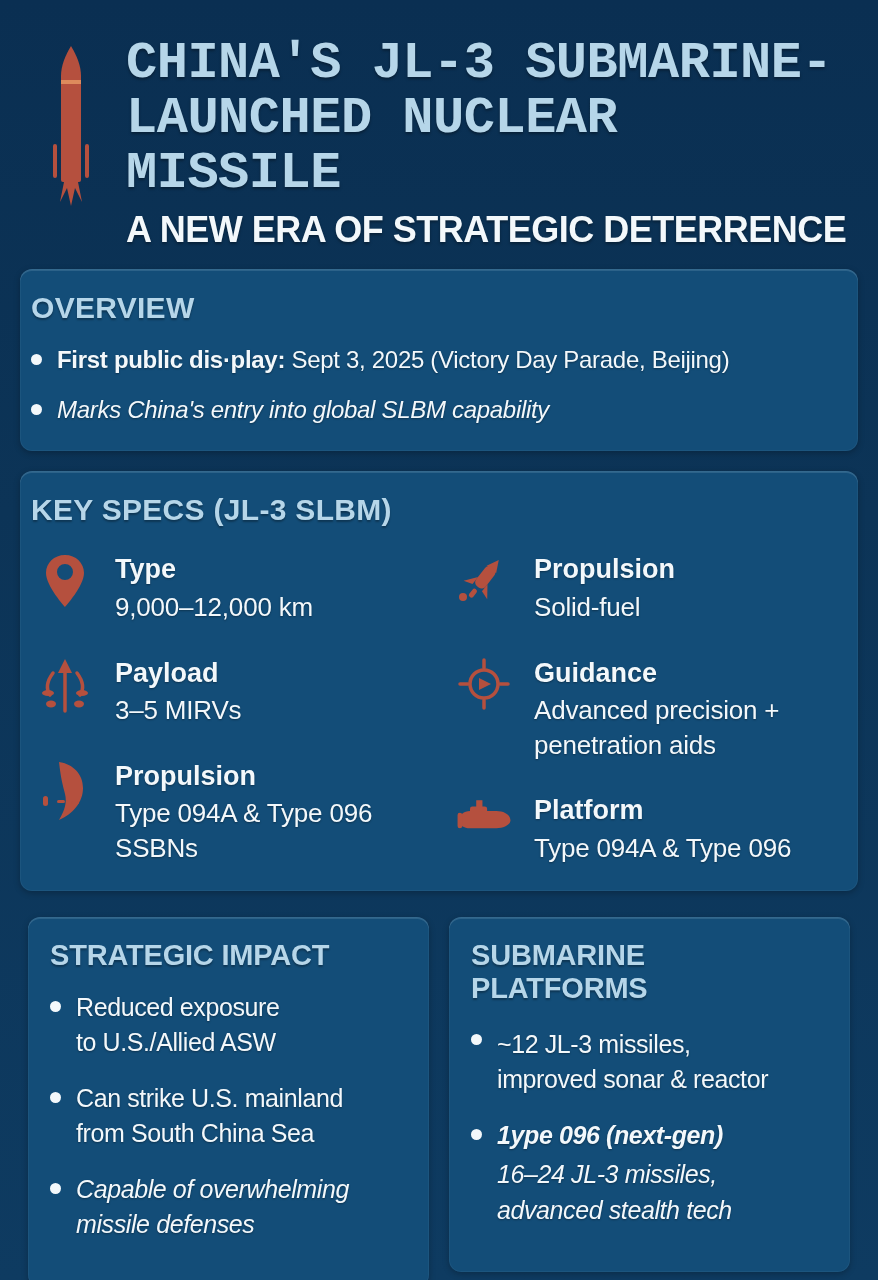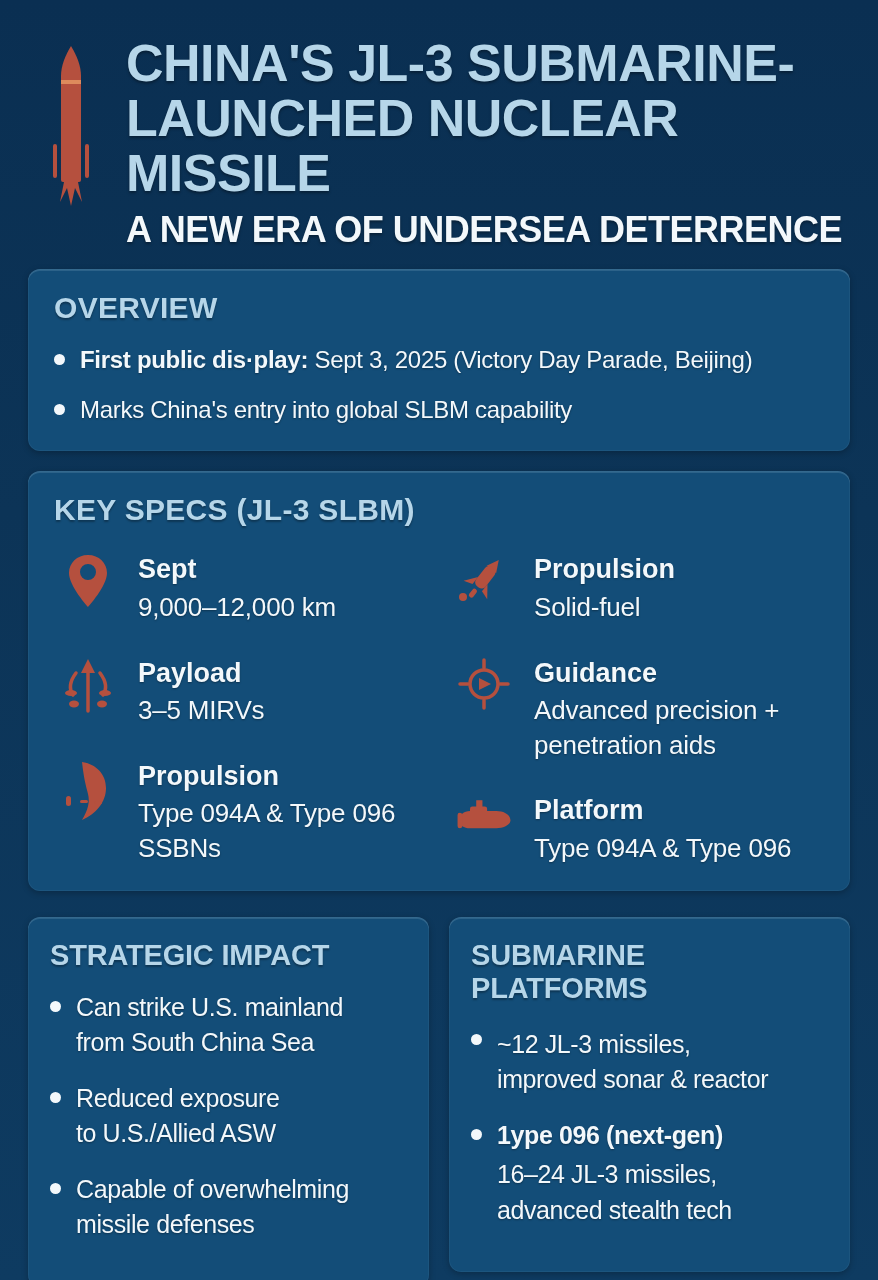--- a/index.html
+++ b/index.html
@@ -17,39 +17,39 @@
   body{
     width:878px;height:1280px;overflow:hidden;
     background:linear-gradient(180deg,var(--background-top) 0%,#0c3457 40%,var(--background-bottom) 100%);
     font-family:"Liberation Sans",sans-serif;
     color:var(--body-color);
   }
   .header{display:flex;align-items:flex-start;padding:36px 26px 18px 40px;gap:24px;}
   .missile-svg{width:62px;height:170px;flex:none;margin-top:8px;}
   .title{
     color:var(--heading-color);font-size:52px;font-weight:700;line-height:1.06;
-    letter-spacing:-0.5px;text-shadow:0 2px 3px rgba(0,0,0,.35);
+    letter-spacing:-0.5px;text-shadow:0 2px 3px rgba(0,0,0,.35);font-family:Liberation Mono, monospace;
   }
   .title span{display:block;}
   .subtitle{
     color:var(--body-color);font-size:36px;font-weight:700;margin-top:8px;
     letter-spacing:-0.5px;text-shadow:0 2px 3px rgba(0,0,0,.35);
   }
   .panel{
-    background:var(--panel);border-radius:12px;margin:0 28px 20px;
-    padding:22px 26px 24px;
+    background:var(--panel);border-radius:12px;margin:0 20px 20px;
+    padding:22px 11px 24px;
     box-shadow:inset 0 2px 0 rgba(182,214,233,.16), inset 0 0 0 1px rgba(182,214,233,.06), 0 2px 6px rgba(0,0,0,.25);
   }
   .panel h2{
     color:var(--heading-color);font-size:30px;margin:0 0 18px;font-weight:700;
     letter-spacing:.3px;text-shadow:0 2px 2px rgba(0,0,0,.3);
   }
   ul.blist{list-style:none;margin:0;padding:0;}
   ul.blist li{display:flex;gap:15px;margin-bottom:16px;}
-  ul.blist li:last-child{margin-bottom:0;}
+  ul.blist li:last-child{margin-bottom:0;font-style:italic;}
   .dot{width:11px;height:11px;border-radius:50%;background:var(--body-color);flex:none;margin-top:11px;}
   .btext{font-size:24px;line-height:1.42;letter-spacing:-0.3px;text-shadow:0 1px 2px rgba(0,0,0,.35);}
   .btext .lead{font-weight:700;text-align:right;}
   .pre{white-space:pre-line;}
   
   .spec-grid{display:flex;gap:34px;padding:8px 6px 2px;}
   .spec-col{flex:1;display:flex;flex-direction:column;gap:32px;}
   .spec-item{display:flex;gap:22px;align-items:flex-start;}
   .spec-icon{width:56px;flex:none;display:flex;justify-content:center;align-items:center;}
   .spec-icon svg{display:block;}
@@ -77,21 +77,21 @@
     <rect x="21" y="36" width="20" height="4" style="fill:var(--accent-light)"></rect>
     <rect class="ic" x="13" y="100" width="4" height="34" rx="2"></rect>
     <rect class="ic" x="45" y="100" width="4" height="34" rx="2"></rect>
     <path class="ic" d="M24 138 L20 158 L27 144 L31 162 L35 144 L42 158 L38 138 Z"></path>
   </svg>
   <div>
     <div class="title">
       <span>CHINA'S JL-3 SUBMARINE-</span>
       <span>LAUNCHED NUCLEAR MISSILE</span>
     </div>
-    <div class="subtitle">A NEW ERA OF UNDERSEA DETERRENCE</div>
+    <div class="subtitle">A NEW ERA OF STRATEGIC DETERRENCE</div>
   </div>
 </div>
 
 <section class="panel">
   <h2>OVERVIEW</h2>
   <ul class="blist">
     <li>
       <span class="dot"></span>
       <span class="btext"><span class="lead">First public dis·play:</span><span> Sept 3, 2025 (Victory Day Parade, Beijing)</span></span>
     </li>
@@ -107,21 +107,21 @@
   <div class="spec-grid">
     <div class="spec-col">
 
       <div class="spec-item">
         <span class="spec-icon">
           <svg width="44" height="56" viewBox="0 0 44 56" aria-hidden="true">
             <path class="ic" d="M22 2 C11 2 3 10 3 20 C3 33 22 54 22 54 C22 54 41 33 41 20 C41 10 33 2 22 2 Z M22 27 a8 8 0 1 1 0 -16 a8 8 0 0 1 0 16 Z"></path>
           </svg>
         </span>
         <div class="spec-text">
-          <div class="spec-label">Sept</div>
+          <div class="spec-label">Type</div>
           <div class="spec-value">9,000–12,000 km</div>
         </div>
       </div>
 
       <div class="spec-item">
         <span class="spec-icon">
           <svg width="52" height="58" viewBox="0 0 52 58" aria-hidden="true">
             <path class="ic-stroke" d="M26 54 L26 12"></path>
             <path class="ic" d="M26 2 L19 16 L33 16 Z"></path>
             <path class="ic-stroke" d="M14 16 C8 24 7 32 11 38"></path>
@@ -214,27 +214,27 @@
 </section>
 
 <div class="bottom">
   <div class="bcol">
 
     <section class="panel">
       <h2>STRATEGIC IMPACT</h2>
       <ul class="blist">
         <li>
           <span class="dot"></span>
+          <span class="btext pre">Reduced exposure
+to U.S./Allied ASW</span>
+        </li>
+        <li>
+          <span class="dot"></span>
           <span class="btext pre">Can strike U.S. mainland
 from South China Sea</span>
-        </li>
-        <li>
-          <span class="dot"></span>
-          <span class="btext pre">Reduced exposure
-to U.S./Allied ASW</span>
         </li>
         <li>
           <span class="dot"></span>
           <span class="btext pre">Capable of overwhelming
 missile defenses</span>
         </li>
       </ul>
     </section>
 
   </div>

